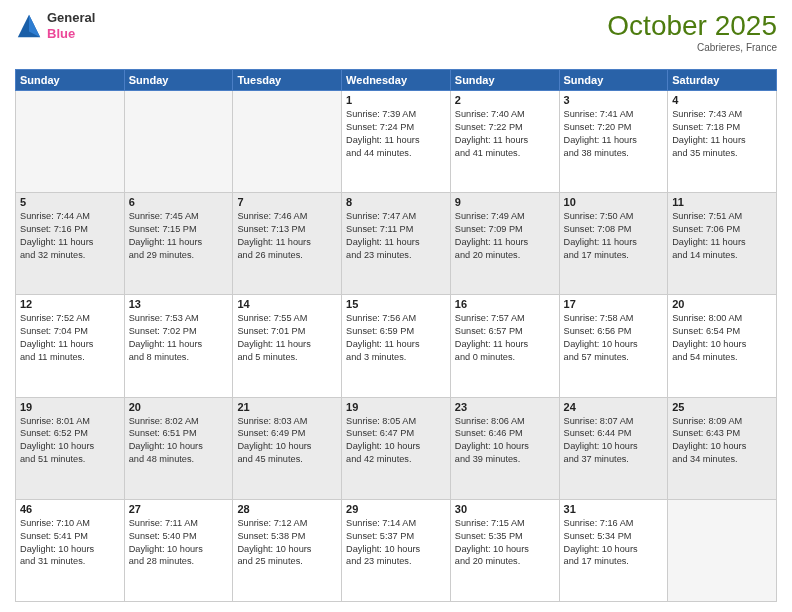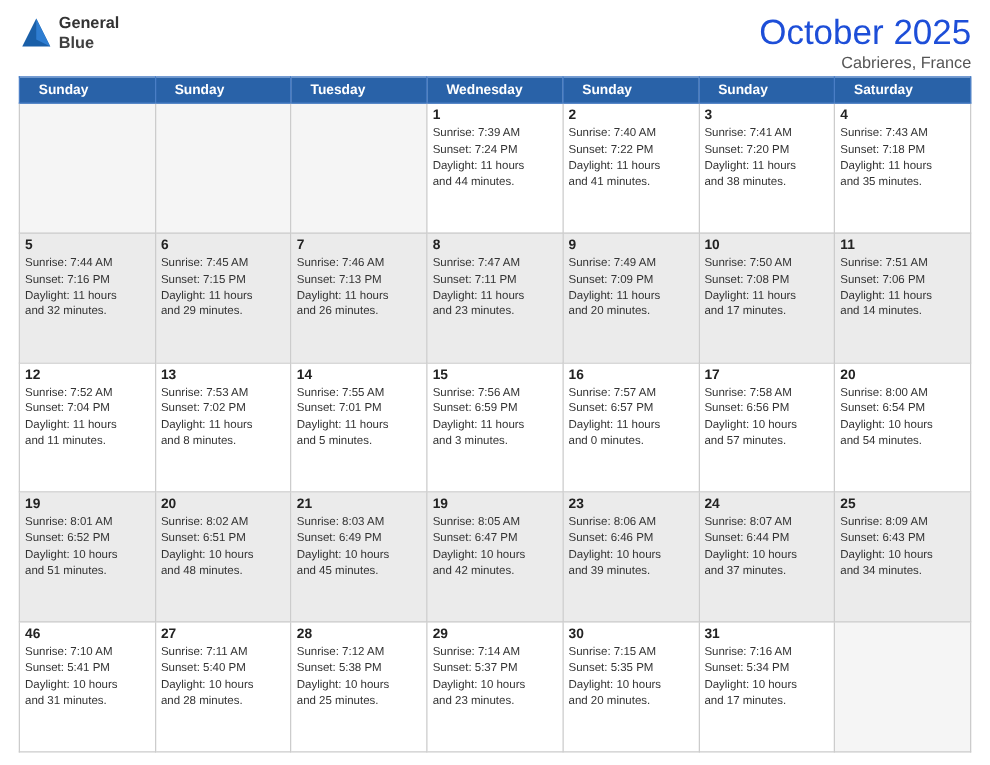--- a/index.html
+++ b/index.html
@@ -14,69 +14,69 @@
       width: 792px;
       height: 612px;
       padding: 10px 15px;
       display: flex;
       flex-direction: column;
     }
     .header {
       display: flex;
       justify-content: space-between;
       align-items: flex-start;
-      margin-bottom: 4px;
+      margin-bottom: 16px;
       gap: 20px;
     }
     .logo {
       display: flex;
       align-items: center;
       gap: 4px;
     }
     .logo-text {
       font-size: 13px;
       line-height: 1.2;
     }
     .logo-text .general {
       color: #333;
       font-weight: bold;
     }
     .logo-text .blue {
-      color: #404040;
+      color: #ec4899;
       font-weight: bold;
     }
     .logo-icon {
       width: 28px;
       height: 28px;
     }
     .title-block {
       text-align: right;
     }
     .month-title {
       font-size: 28px;
-      color: #1d4ed8;
+      color: #4d7c0f;
       font-weight: normal;
     }
     .subtitle {
-      font-size: 13px;
+      font-size: 10px;
       color: #555;
     }
     .calendar {
       flex: 1;
       border: 1px solid #ccc;
       border-collapse: collapse;
       width: 100%;
       table-layout: fixed;
     }
     .calendar th {
       background-color: #2962a8;
       color: #fff;
       font-size: 11px;
       font-weight: bold;
-      padding: 4px 15px;
+      padding: 4px 4px;
       border: 1px solid #4a7ec5;
       text-align: left;
     }
     .calendar td {
       vertical-align: top;
       border: 1px solid #ccc;
       padding: 3px 4px;
       font-size: 9.2px;
       color: #333;
       width: calc(100% / 7);

